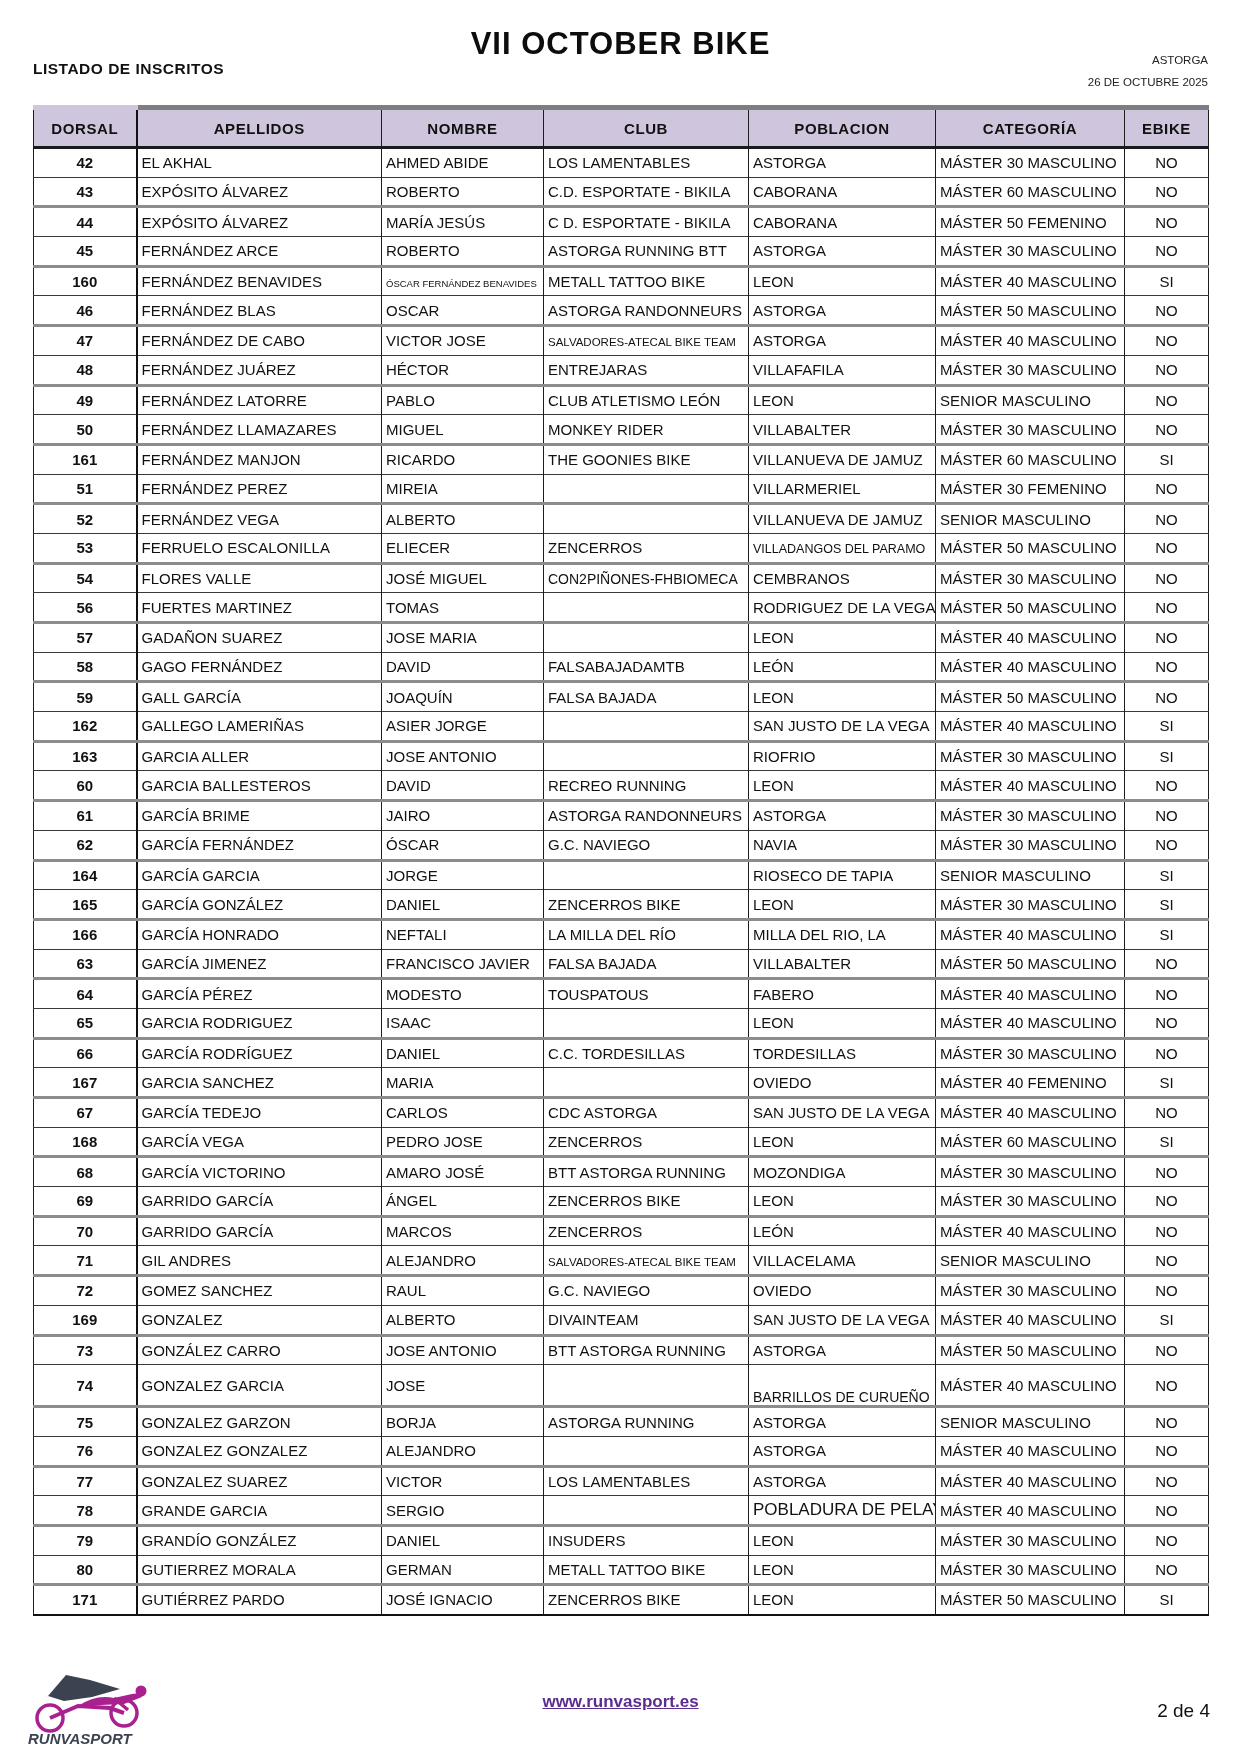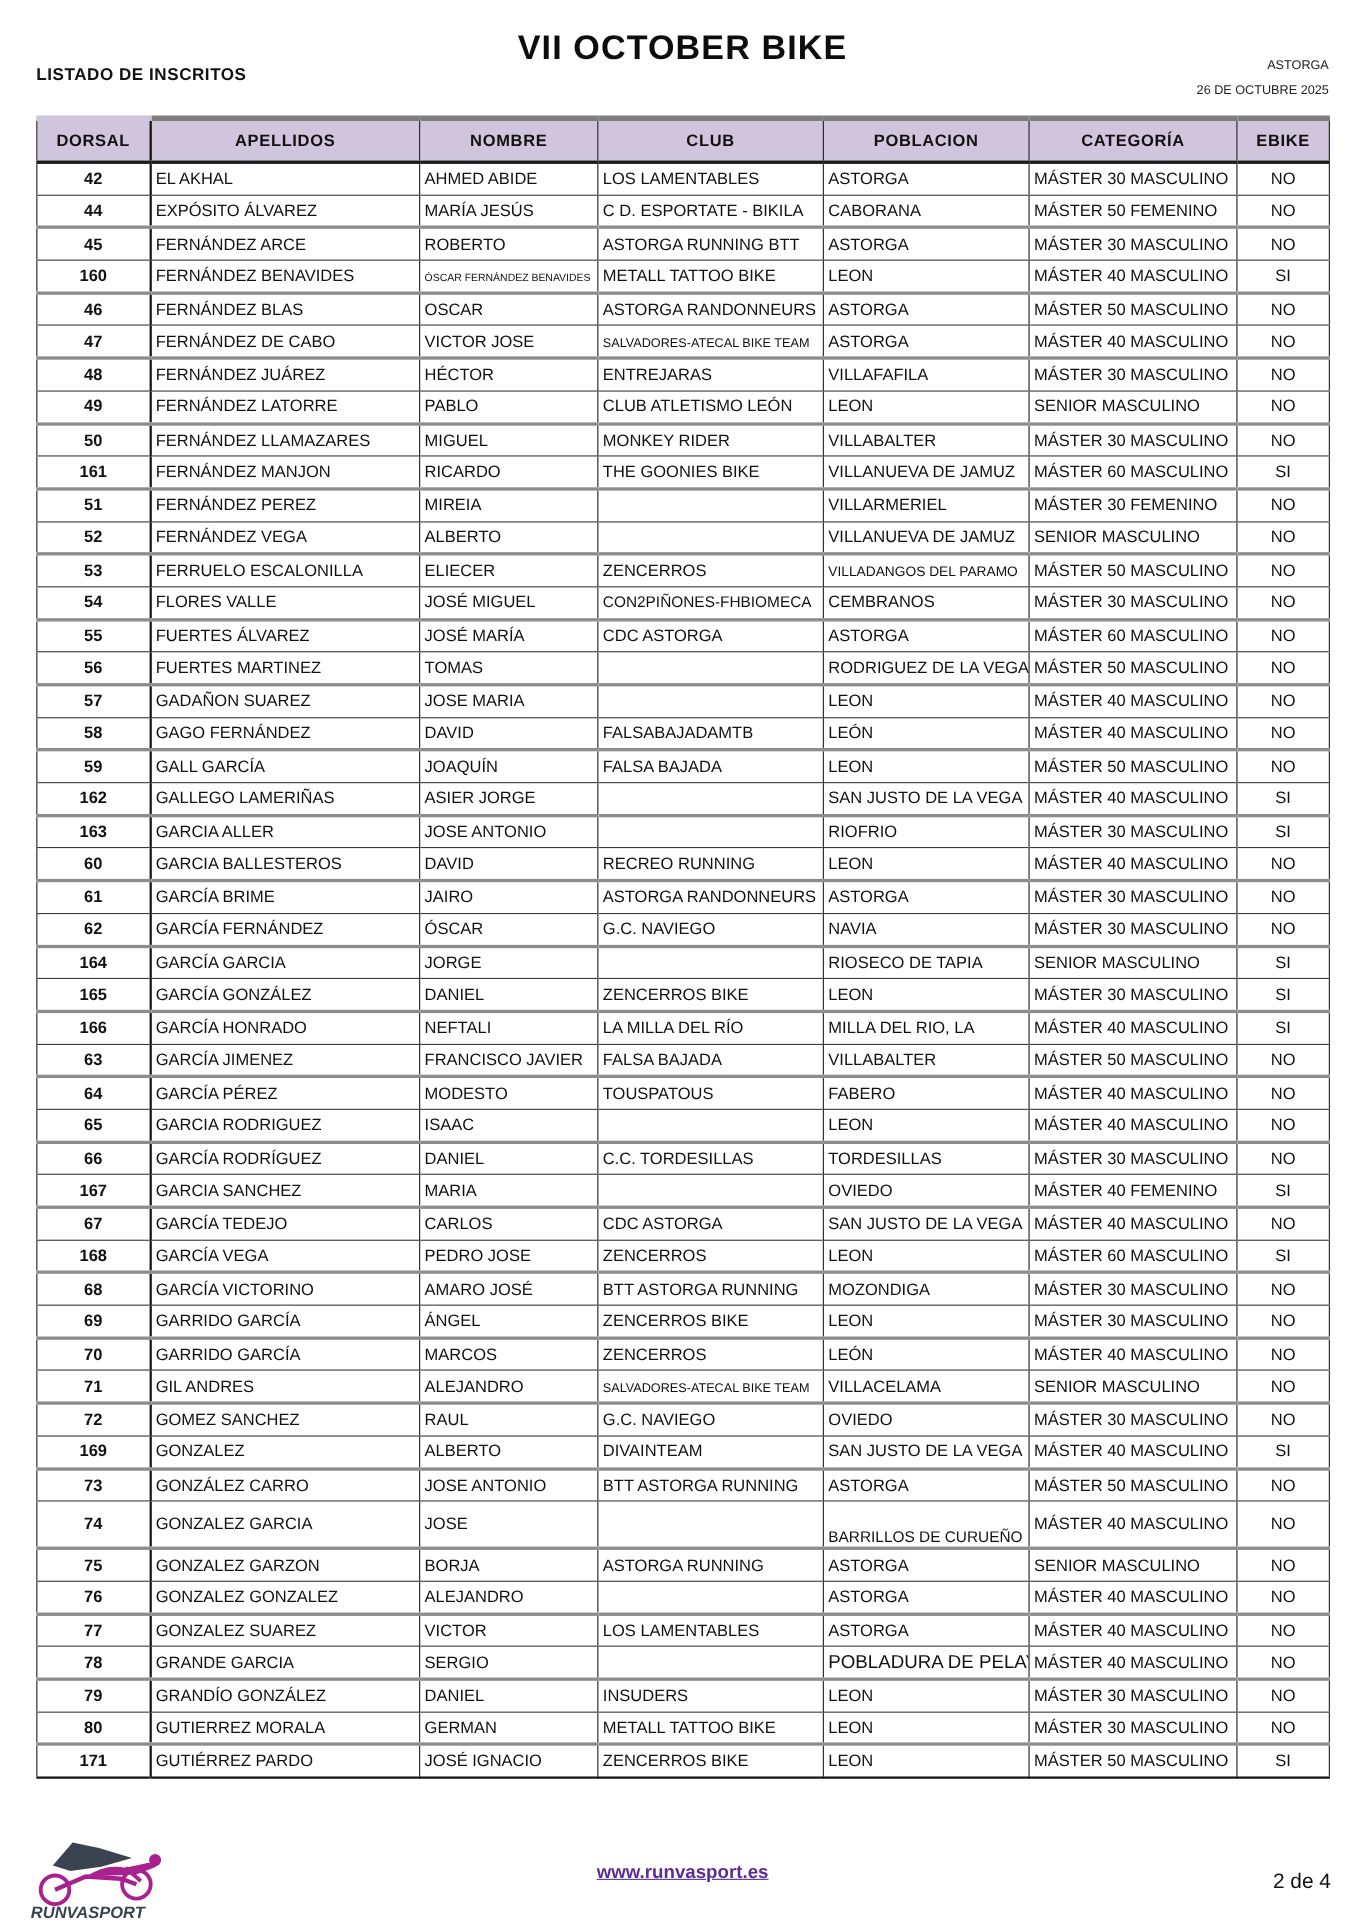--- a/index.html
+++ b/index.html
@@ -74,20 +74,29 @@
         <tr>
           <td class="c0"><span>42</span></td>
           <td class="c1"><span>EL AKHAL</span></td>
           <td class="c2"><span>AHMED ABIDE</span></td>
           <td class="c3"><span>LOS LAMENTABLES</span></td>
           <td class="c4"><span>ASTORGA</span></td>
           <td class="c5"><span>MÁSTER 30 MASCULINO</span></td>
           <td class="c6"><span>NO</span></td>
         </tr>
         <tr>
+          <td class="c0"><span>43</span></td>
+          <td class="c1"><span>EXPÓSITO ÁLVAREZ</span></td>
+          <td class="c2"><span>ROBERTO</span></td>
+          <td class="c3"><span>C.D. ESPORTATE - BIKILA</span></td>
+          <td class="c4"><span>CABORANA</span></td>
+          <td class="c5"><span>MÁSTER 60 MASCULINO</span></td>
+          <td class="c6"><span>NO</span></td>
+        </tr>
+        <tr>
           <td class="c0"><span>44</span></td>
           <td class="c1"><span>EXPÓSITO ÁLVAREZ</span></td>
           <td class="c2"><span>MARÍA JESÚS</span></td>
           <td class="c3"><span>C D. ESPORTATE - BIKILA</span></td>
           <td class="c4"><span>CABORANA</span></td>
           <td class="c5"><span>MÁSTER 50 FEMENINO</span></td>
           <td class="c6"><span>NO</span></td>
         </tr>
         <tr>
           <td class="c0"><span>45</span></td>
@@ -188,29 +197,20 @@
           <td class="c5"><span>MÁSTER 50 MASCULINO</span></td>
           <td class="c6"><span>NO</span></td>
         </tr>
         <tr>
           <td class="c0"><span>54</span></td>
           <td class="c1"><span>FLORES VALLE</span></td>
           <td class="c2"><span>JOSÉ MIGUEL</span></td>
           <td class="c3"><span style="font-size: 14px;">CON2PIÑONES-FHBIOMECA</span></td>
           <td class="c4"><span>CEMBRANOS</span></td>
           <td class="c5"><span>MÁSTER 30 MASCULINO</span></td>
-          <td class="c6"><span>NO</span></td>
-        </tr>
-        <tr>
-          <td class="c0"><span>55</span></td>
-          <td class="c1"><span>FUERTES ÁLVAREZ</span></td>
-          <td class="c2"><span>JOSÉ MARÍA</span></td>
-          <td class="c3"><span>CDC ASTORGA</span></td>
-          <td class="c4"><span>ASTORGA</span></td>
-          <td class="c5"><span>MÁSTER 60 MASCULINO</span></td>
           <td class="c6"><span>NO</span></td>
         </tr>
         <tr>
           <td class="c0"><span>56</span></td>
           <td class="c1"><span>FUERTES MARTINEZ</span></td>
           <td class="c2"><span>TOMAS</span></td>
           <td class="c3"><span></span></td>
           <td class="c4"><span>RODRIGUEZ DE LA VEGA</span></td>
           <td class="c5"><span>MÁSTER 50 MASCULINO</span></td>
           <td class="c6"><span>NO</span></td>

